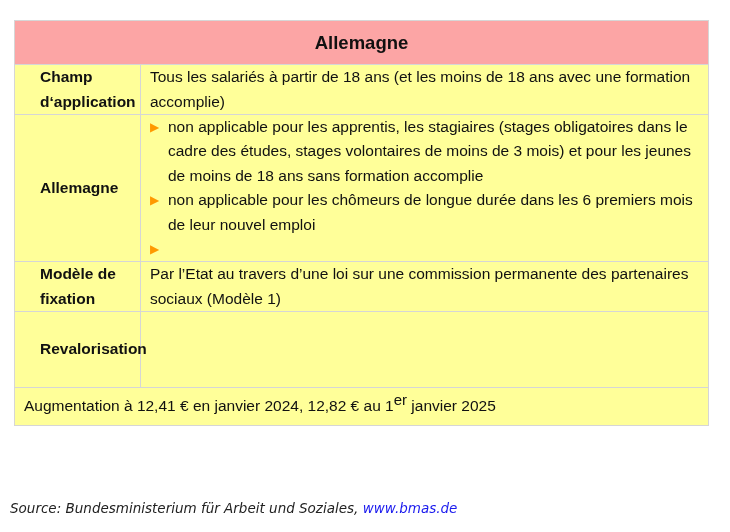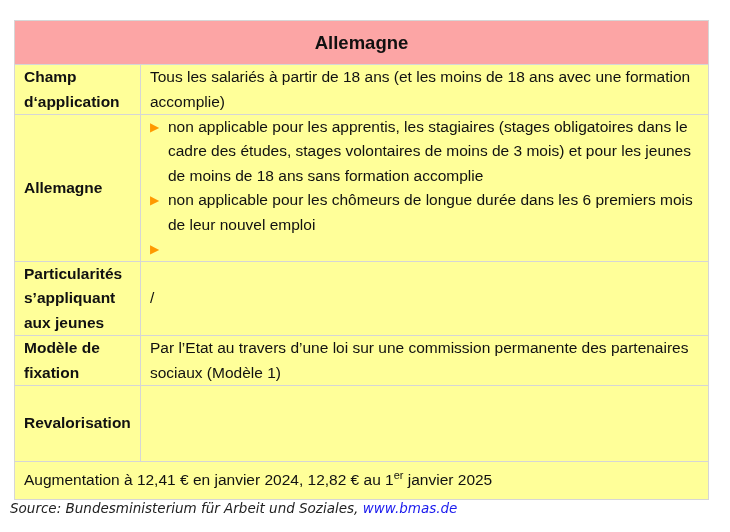--- a/index.html
+++ b/index.html
@@ -5,28 +5,28 @@
   html, body { margin: 0; padding: 0; background: #ffffff; }
   body { width: 730px; height: 532px; position: relative; overflow: hidden;
          font-family: "Liberation Sans", sans-serif; color: #111; }
   .tbl { position: absolute; left: 14px; top: 20px; width: 695px;
          border: 1px solid #d6d6d6; border-collapse: collapse; box-sizing: border-box; }
   .hdr { height: 43px; background: #fca5a5; display: flex; align-items: center;
          justify-content: center; font-weight: bold; font-size: 18.5px; color: #111;
          border-bottom: 1px solid #d6d6d6; }
   .row { display: flex; background: #ffff99; border-bottom: 1px solid #d6d6d6; box-sizing: border-box; }
   .row:last-child { border-bottom: none; }
-  .lbl { width: 126px; flex: none; border-right: 1px solid #d6d6d6; padding: 0 6px 0 9px;
+  .lbl { width: 126px; flex: none; border-right: 1px solid #d6d6d6; padding: 0 6px 0 25px;
          font-weight: bold; font-size: 15.5px; line-height: 24.5px; display: flex;
          align-items: center; box-sizing: border-box; }
   .val { flex: 1; padding: 0 0 0 9px; font-size: 15.5px; line-height: 24.5px;
          display: flex; flex-direction: column; justify-content: center; box-sizing: border-box; }
   .bul { display: flex; }
   .bul .arrow { flex: none; width: 18px; color: #ff9900; font-size: 12px; line-height: 24.5px; }
-  sup { font-size: 11px; line-height: 0; margin-top: 20px; }
+  sup { font-size: 15px; line-height: 0; margin-top: 20px; }
   .src { position: absolute; left: 10px; top: 500px; font-family: "DejaVu Sans", sans-serif;
          font-style: italic; font-size: 13.5px; color: #222; }
   .src a { color: #1a1aee; }
 </style>
 </head>
 <body>
 
 <div class="tbl">
   <div class="hdr">Allemagne</div>
 
@@ -45,24 +45,20 @@
       <div class="bul">
         <span class="arrow">▶</span>
         <span>non applicable pour les chômeurs de longue durée dans les 6 premiers mois de leur nouvel emploi</span>
       </div>
       <div class="bul">
         <span class="arrow">▶</span>
       </div>
     </div>
   </div>
 
-  <div class="row" style="height:74px">
-    <div class="lbl">Particularités s’appliquant aux jeunes</div>
-    <div class="val">/</div>
-  </div>
 
   <div class="row" style="height:50px">
     <div class="lbl">Modèle de fixation</div>
     <div class="val">Par l’Etat au travers d’une loi sur une commission permanente des partenaires sociaux (Modèle 1)</div>
   </div>
 
   <div class="row" style="height:76px">
     <div class="lbl">Revalorisation</div>
   </div>
 

